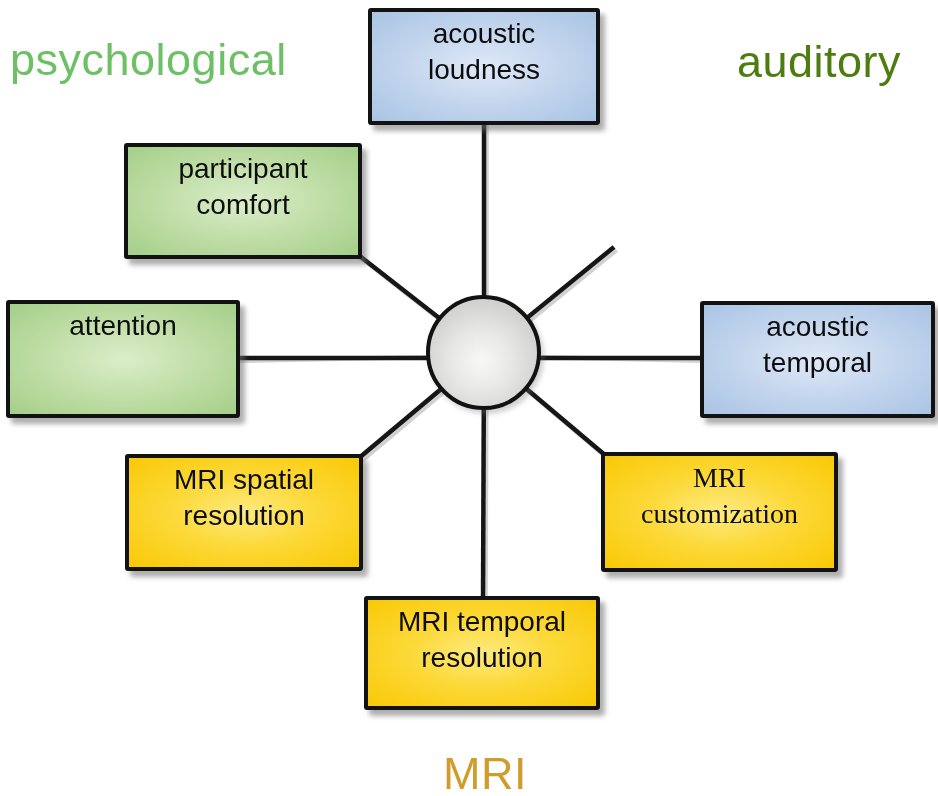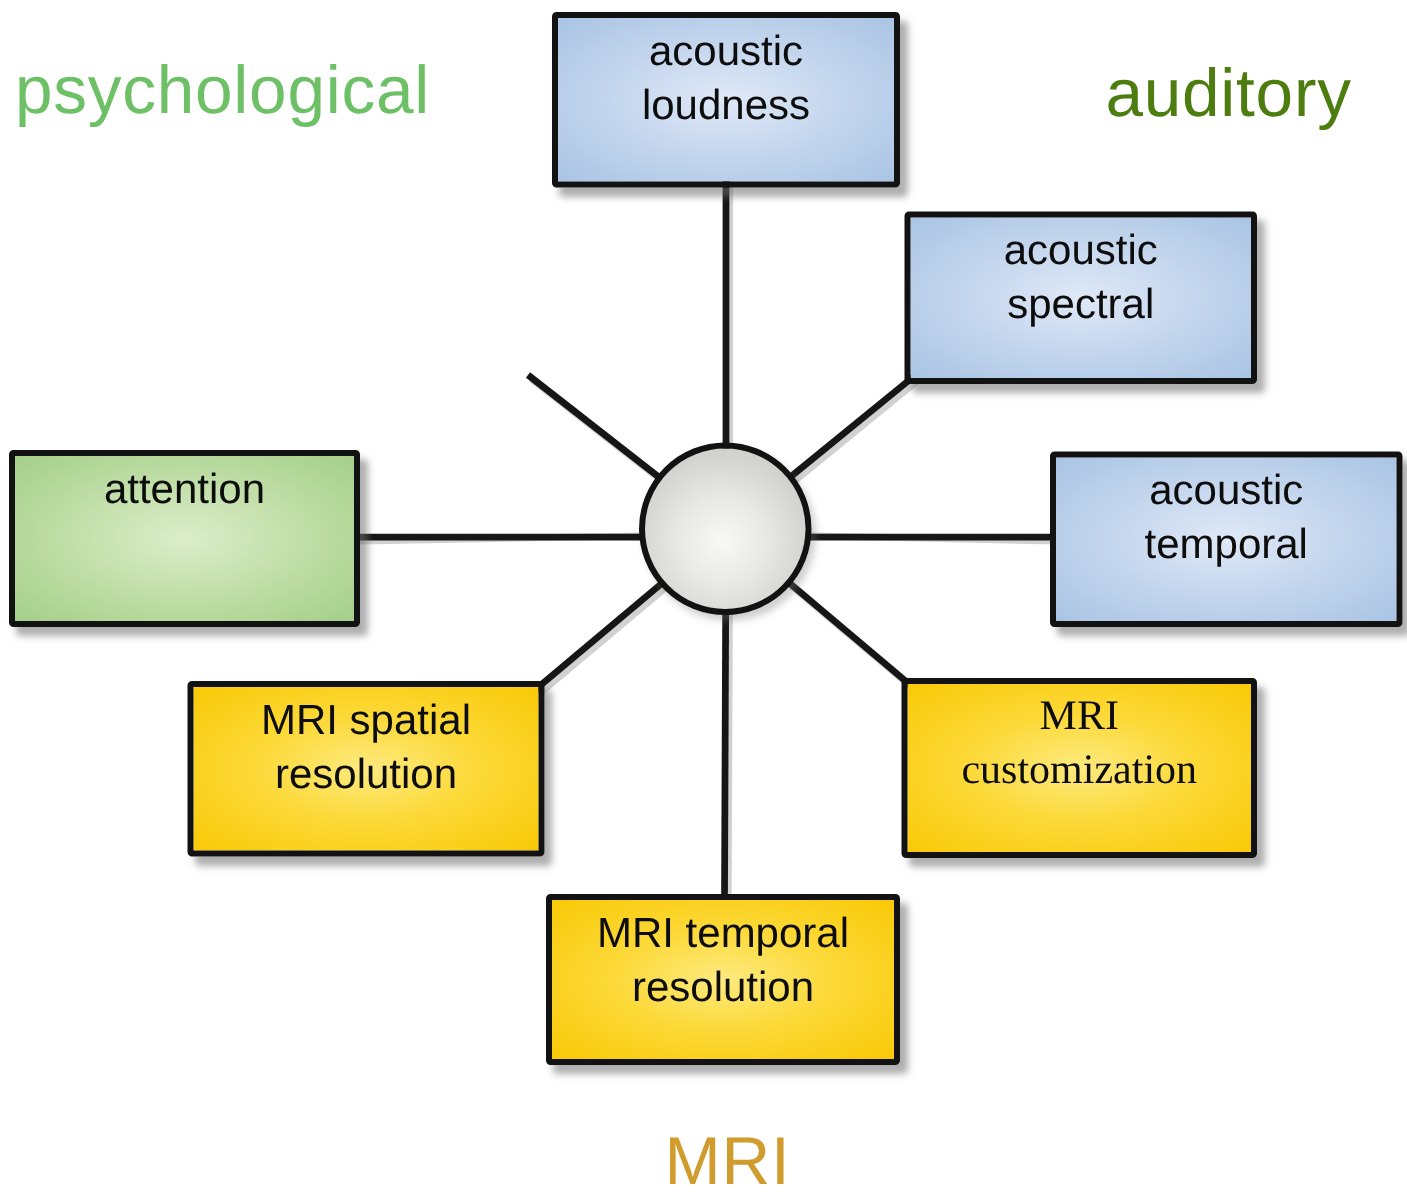--- a/index.html
+++ b/index.html
@@ -94,25 +94,25 @@
     </g>
   </svg>
 
   <div class="group-label label-psych">psychological</div>
   <div class="group-label label-aud">auditory</div>
   <div class="group-label label-mri">MRI</div>
 
   <div class="node blue n1">
     <span>acoustic loudness</span>
   </div>
-  <div class="node blue n2">
-    <span>acoustic spectral</span>
-  </div>
   <div class="node blue n3">
     <span>acoustic temporal</span>
+  </div>
+  <div class="node green n4">
+    <span>participant comfort</span>
   </div>
   <div class="node green n5">
     <span>attention</span>
   </div>
   <div class="node yellow n6">
     <span>MRI spatial resolution</span>
   </div>
   <div class="node yellow n7">
     <span>MRI customization</span>
   </div>

